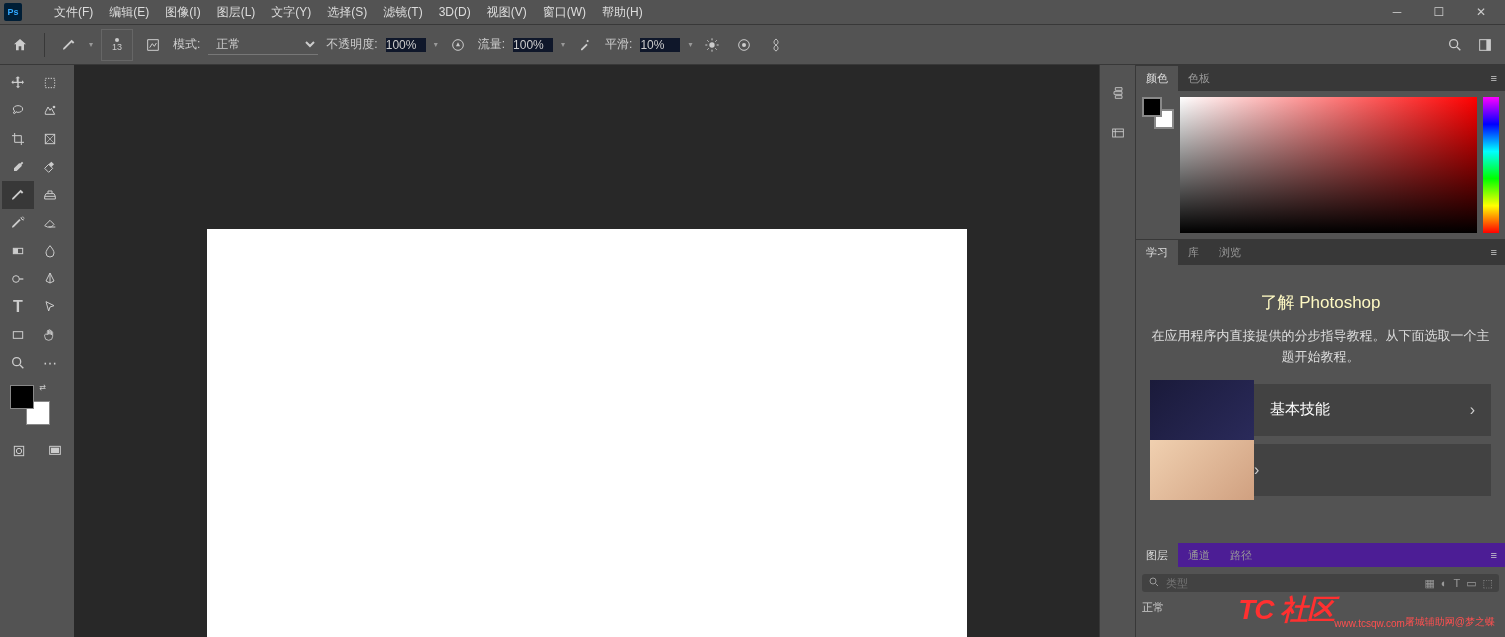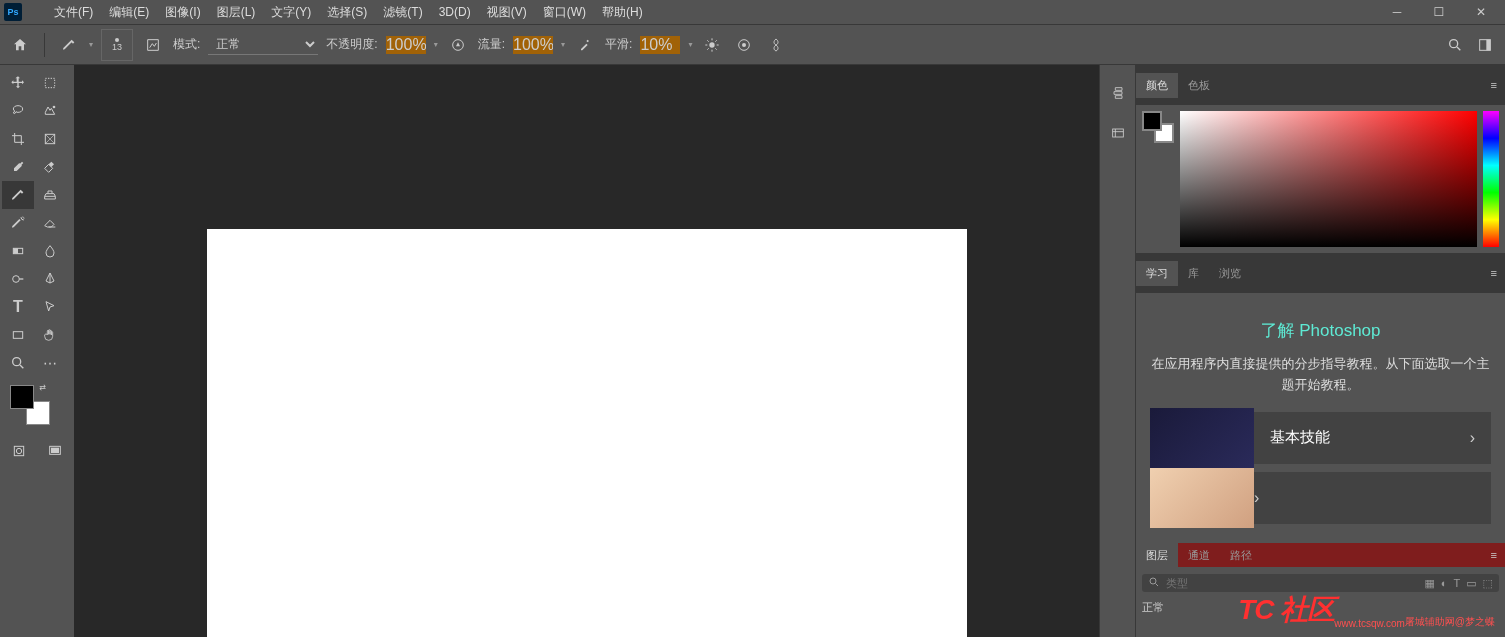--- a/index.html
+++ b/index.html
@@ -9,21 +9,21 @@
 .app-icon { width: 18px; height: 18px; background: #001e36; border-radius: 2px; margin-right: 24px; display: flex; align-items: center; justify-content: center; font-size: 9px; color: #31a8ff; font-weight: bold; }
 .menu-item { padding: 14px 8px; cursor: pointer; color: #ddd; }
 .window-controls { margin-left: auto; display: flex; gap: 2px; }
 .win-btn { width: 40px; height: 20px; display: flex; align-items: center; justify-content: center; cursor: pointer; color: #ccc; }
 
 .optionsbar { background: #535353; height: 40px; display: flex; align-items: center; padding: 0 8px; font-size: 12px; gap: 8px; border-top: 1px solid #383838; }
 .opt-icon { width: 24px; height: 24px; display: flex; align-items: center; justify-content: center; cursor: pointer; }
 .opt-sep { width: 1px; height: 24px; background: #383838; margin: 0 4px; }
 .opt-label { color: #ccc; }
 .opt-select { background: #535353; border: none; border-bottom: 1px solid #777; color: #ccc; padding: 2px 20px 2px 4px; font-size: 12px; width: 110px; }
-.opt-val { background: #a16207; border: none; color: #ccc; width: 40px; font-size: 16px; }
+.opt-val { background: #0f172a; border: none; color: #ccc; width: 40px; font-size: 12px; }
 .opt-chev { color: #999; font-size: 8px; cursor: pointer; }
 .brush-preview { width: 32px; height: 32px; border: 1px solid #666; display: flex; flex-direction: column; align-items: center; justify-content: center; cursor: pointer; }
 .brush-dot { width: 4px; height: 4px; background: #ccc; border-radius: 50%; }
 .brush-size { font-size: 9px; color: #ccc; }
 
 .main-area { display: flex; height: calc(100% - 64px); }
 
 .toolbox { width: 74px; background: #535353; display: flex; flex-wrap: wrap; padding: 4px 2px; align-content: flex-start; border-top: 1px solid #383838; }
 .tool { width: 32px; height: 28px; display: flex; align-items: center; justify-content: center; cursor: pointer; position: relative; color: #ccc; }
 .tool.active { background: #383838; }
@@ -38,43 +38,43 @@
 .tab { background: #535353; padding: 3px 10px; font-size: 11px; color: #ddd; display: flex; align-items: center; gap: 8px; }
 .tab-close { font-size: 12px; cursor: pointer; }
 .canvas-wrap { position: absolute; top: 24px; left: 0; right: 0; bottom: 0; display: flex; align-items: flex-start; justify-content: center; overflow: hidden; }
 .canvas { background: #fff; width: 760px; height: 540px; margin-top: 140px; }
 
 .dock-strip { width: 36px; background: #535353; display: flex; flex-direction: column; align-items: center; padding-top: 16px; gap: 16px; border-left: 1px solid #383838; border-top: 1px solid #383838; }
 .dock-icon { width: 24px; height: 24px; display: flex; align-items: center; justify-content: center; cursor: pointer; color: #ccc; }
 
 .panels { width: 370px; background: #535353; display: flex; flex-direction: column; border-left: 1px solid #383838; border-top: 1px solid #383838; }
 
-.panel-tabs { display: flex; height: 40px; align-items: center; font-size: 11px; background: #383838; }
+.panel-tabs { display: flex; height: 26px; align-items: center; font-size: 11px; background: #383838; }
 .ptab { padding: 5px 10px; cursor: pointer; color: #999; }
 .ptab.active { background: #535353; color: #ddd; }
 .ptab-menu { margin-left: auto; padding: 0 8px; cursor: pointer; color: #ccc; }
 
 .color-panel-body { height: 148px; display: flex; padding: 6px; gap: 6px; background: #535353; }
 .mini-swatches { position: relative; width: 32px; height: 32px; }
 .mini-fg { position: absolute; width: 20px; height: 20px; background: #000; border: 2px solid #888; top: 0; left: 0; z-index: 2; }
 .mini-bg { position: absolute; width: 20px; height: 20px; background: #fff; border: 2px solid #888; bottom: 0; right: 0; }
 .color-field { flex: 1; background: linear-gradient(to bottom, transparent, #000), linear-gradient(to right, #fff, #ff0000); position: relative; cursor: crosshair; }
 .hue-strip { width: 16px; background: linear-gradient(to bottom, #ff00ff, #0000ff, #00ffff, #00ff00, #ffff00, #ff0000); cursor: pointer; }
 
 .learn-body { flex: 1; background: #535353; padding: 14px; overflow: hidden; }
-.learn-title { text-align: center; font-size: 17px; color: #5eead4; margin: 12px 0; font-weight: 500;}
+.learn-title { text-align: center; font-size: 17px; color: #fef9c3; margin: 12px 0; font-weight: 500;}
 .learn-desc { text-align: center; font-size: 13px; color: #ddd; line-height: 1.6; margin-bottom: 16px; }
 .learn-item { display: flex; align-items: center; background: #424242; height: 52px; margin-bottom: 8px; cursor: pointer; }
 .learn-thumb { width: 104px; height: 60px; background: #222; }
 .learn-thumb.t1 { background: linear-gradient(135deg, #1a1a3a, #2a2a5a); }
 .learn-thumb.t2 { background: linear-gradient(135deg, #f0d0b0, #d0a080); }
 .learn-label { flex: 1; padding-left: 16px; font-size: 15px; color: #fff; }
 .learn-chev { padding-right: 16px; color: #ccc; }
 
-.layers-tabs { display: flex; height: 24px; align-items: center; font-size: 11px; background: #7f1d1d; }
+.layers-tabs { display: flex; height: 24px; align-items: center; font-size: 11px; background: #4c1d95; }
 .layers-body { height: 70px; background: #535353; padding: 4px 6px; font-size: 11px; }
 .layers-row { display: flex; align-items: center; gap: 6px; height: 24px; }
 .layers-search { display: flex; align-items: center; gap: 6px; background: #424242; padding: 2px 6px; border-radius: 3px; width: 100%; }
 .layers-search input { background: transparent; border: none; color: #999; font-size: 11px; flex: 1; }
 
 .watermark { position: absolute; right: 10px; bottom: 8px; font-size: 11px; color: rgba(255,0,0,0.7); pointer-events: none; display:flex; flex-direction:row; align-items:flex-end; }
 .watermark .logo { font-size: 28px; font-weight: bold; font-style: italic; color: #ff3030; letter-spacing: -1px; }
 .watermark .sub { font-size: 10px; color: #ff5050; }
 
 .svg-icon { width: 16px; height: 16px; fill: #ccc; }

